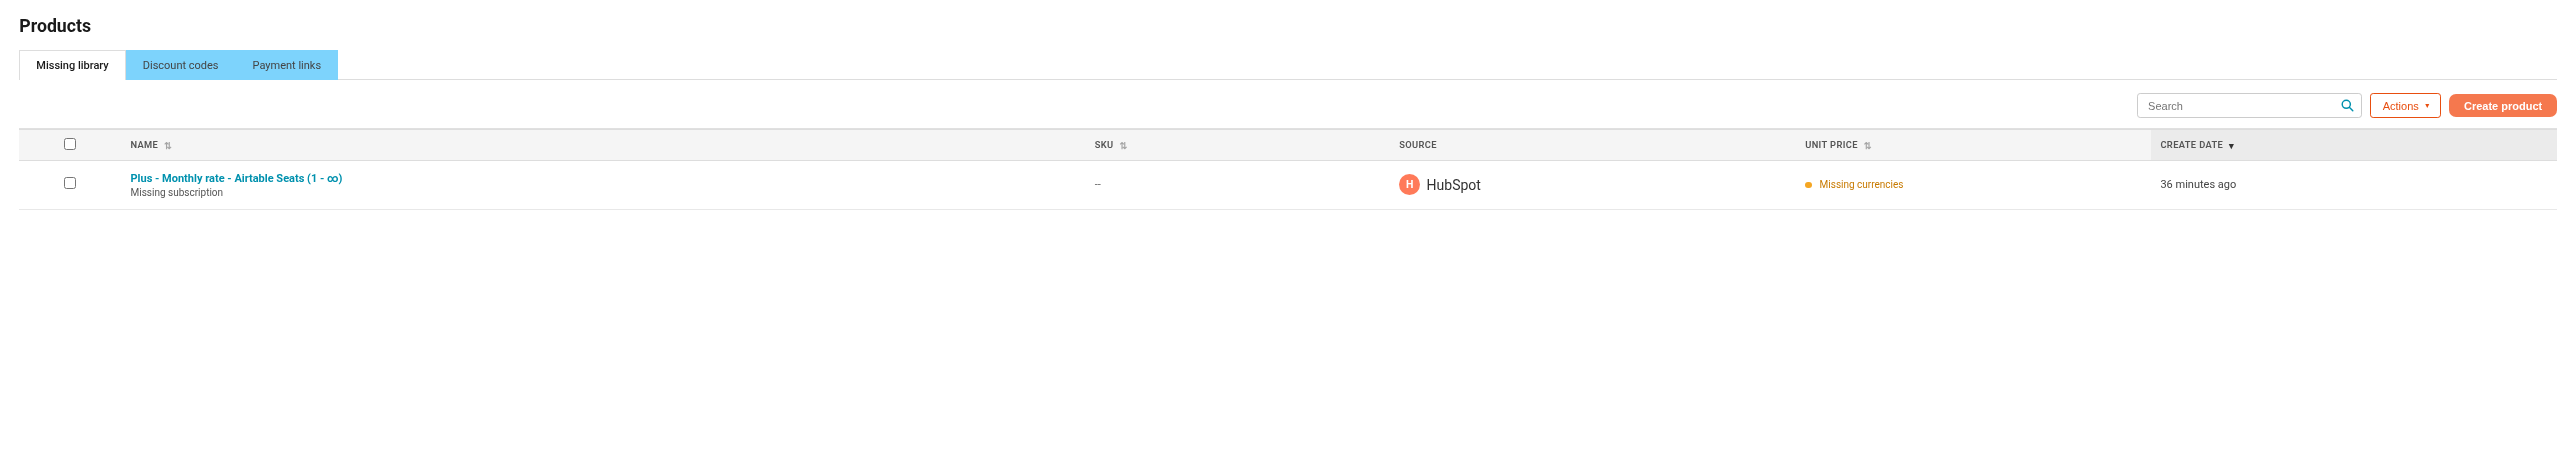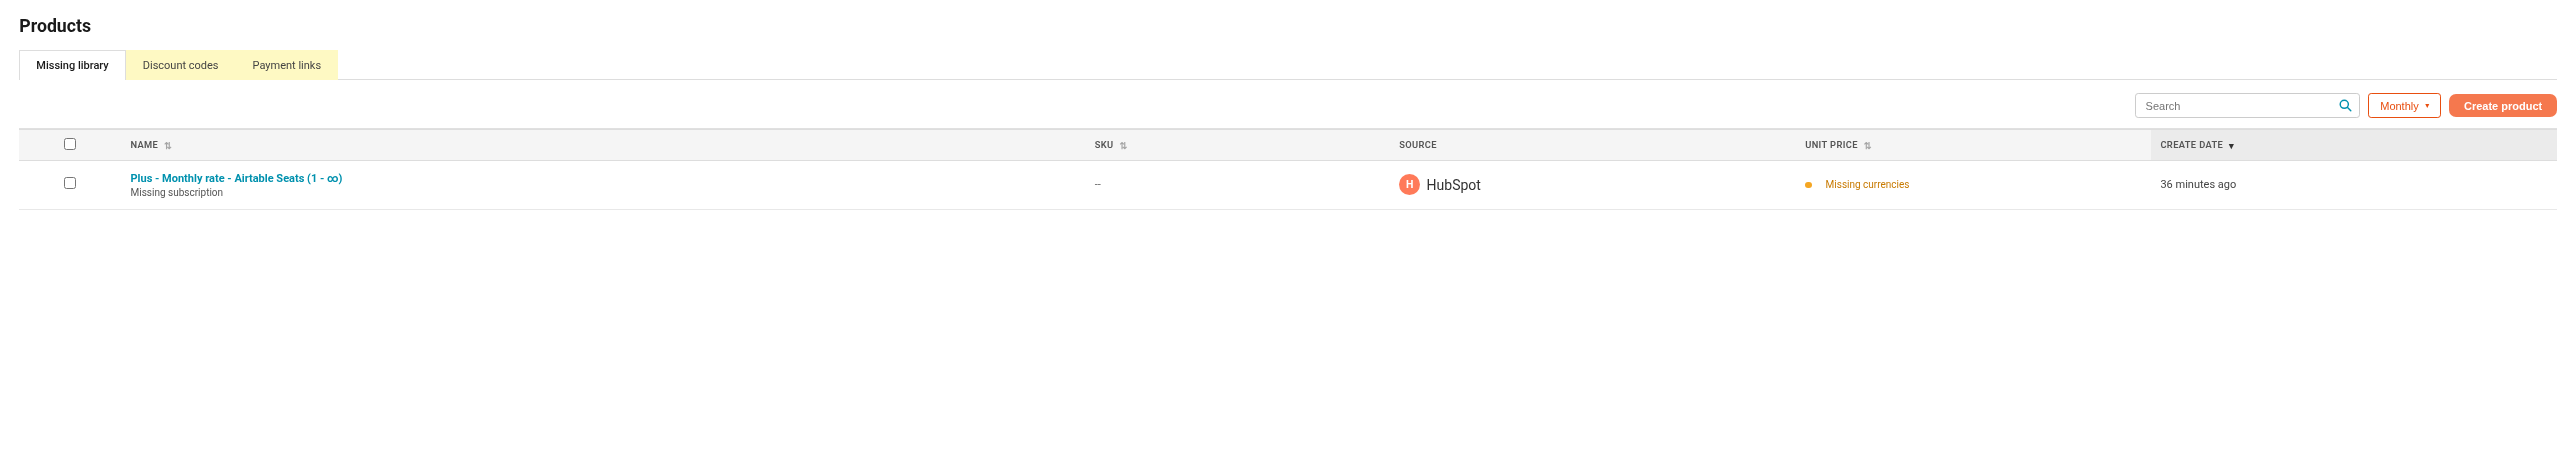--- a/index.html
+++ b/index.html
@@ -24,21 +24,21 @@
       border-bottom: 0.8px solid #ddd;
       margin-bottom: 0;
     }
     .tab {
       padding: 8px 16px;
       cursor: pointer;
       font-size: 11px;
       color: #444;
       border: 0.8px solid transparent;
       border-bottom: none;
-      background: #fef9c3;
+      background: #7dd3fc;
       position: relative;
       top: 0.8px;
       user-select: none;
     }
     .tab.active {
       border-color: #ddd;
       border-bottom-color: #fff;
       background: #fff;
       color: #1a1a1a;
       font-weight: 500;
@@ -193,21 +193,21 @@
       font-weight: 700;
       flex-shrink: 0;
     }
     .source-name {
       color: #333;
       font-size: 14px;
     }
     .missing-currencies-badge {
       display: flex;
       align-items: center;
-      gap: 14px;
+      gap: 8px;
       color: #c87a00;
       font-size: 10px;
     }
     .missing-dot {
       width: 6.4px;
       height: 6.4px;
       background: #f5a623;
       border-radius: 50%;
       flex-shrink: 0;
     }
@@ -244,21 +244,21 @@
     <div class="search-wrapper">
       <input class="search-input" type="text" placeholder="Search" style="">
       <button class="search-icon-btn">
         <svg width="13" height="13" viewBox="0 0 16 16" fill="none" xmlns="http://www.w3.org/2000/svg">
           <circle cx="6.5" cy="6.5" r="5" stroke="#0091ae" stroke-width="1.8"></circle>
           <line x1="10.5" y1="10.5" x2="14.5" y2="14.5" stroke="#0091ae" stroke-width="1.8" stroke-linecap="round"></line>
         </svg>
       </button>
     </div>
     <button class="actions-btn">
-      <span>Monthly</span>
+      <span>Actions</span>
       <span class="caret">▾</span>
     </button>
     <button class="create-product-btn">
       <span>Create product</span>
     </button>
   </div>
 
   <div class="table-container">
     <table>
       <thead>

